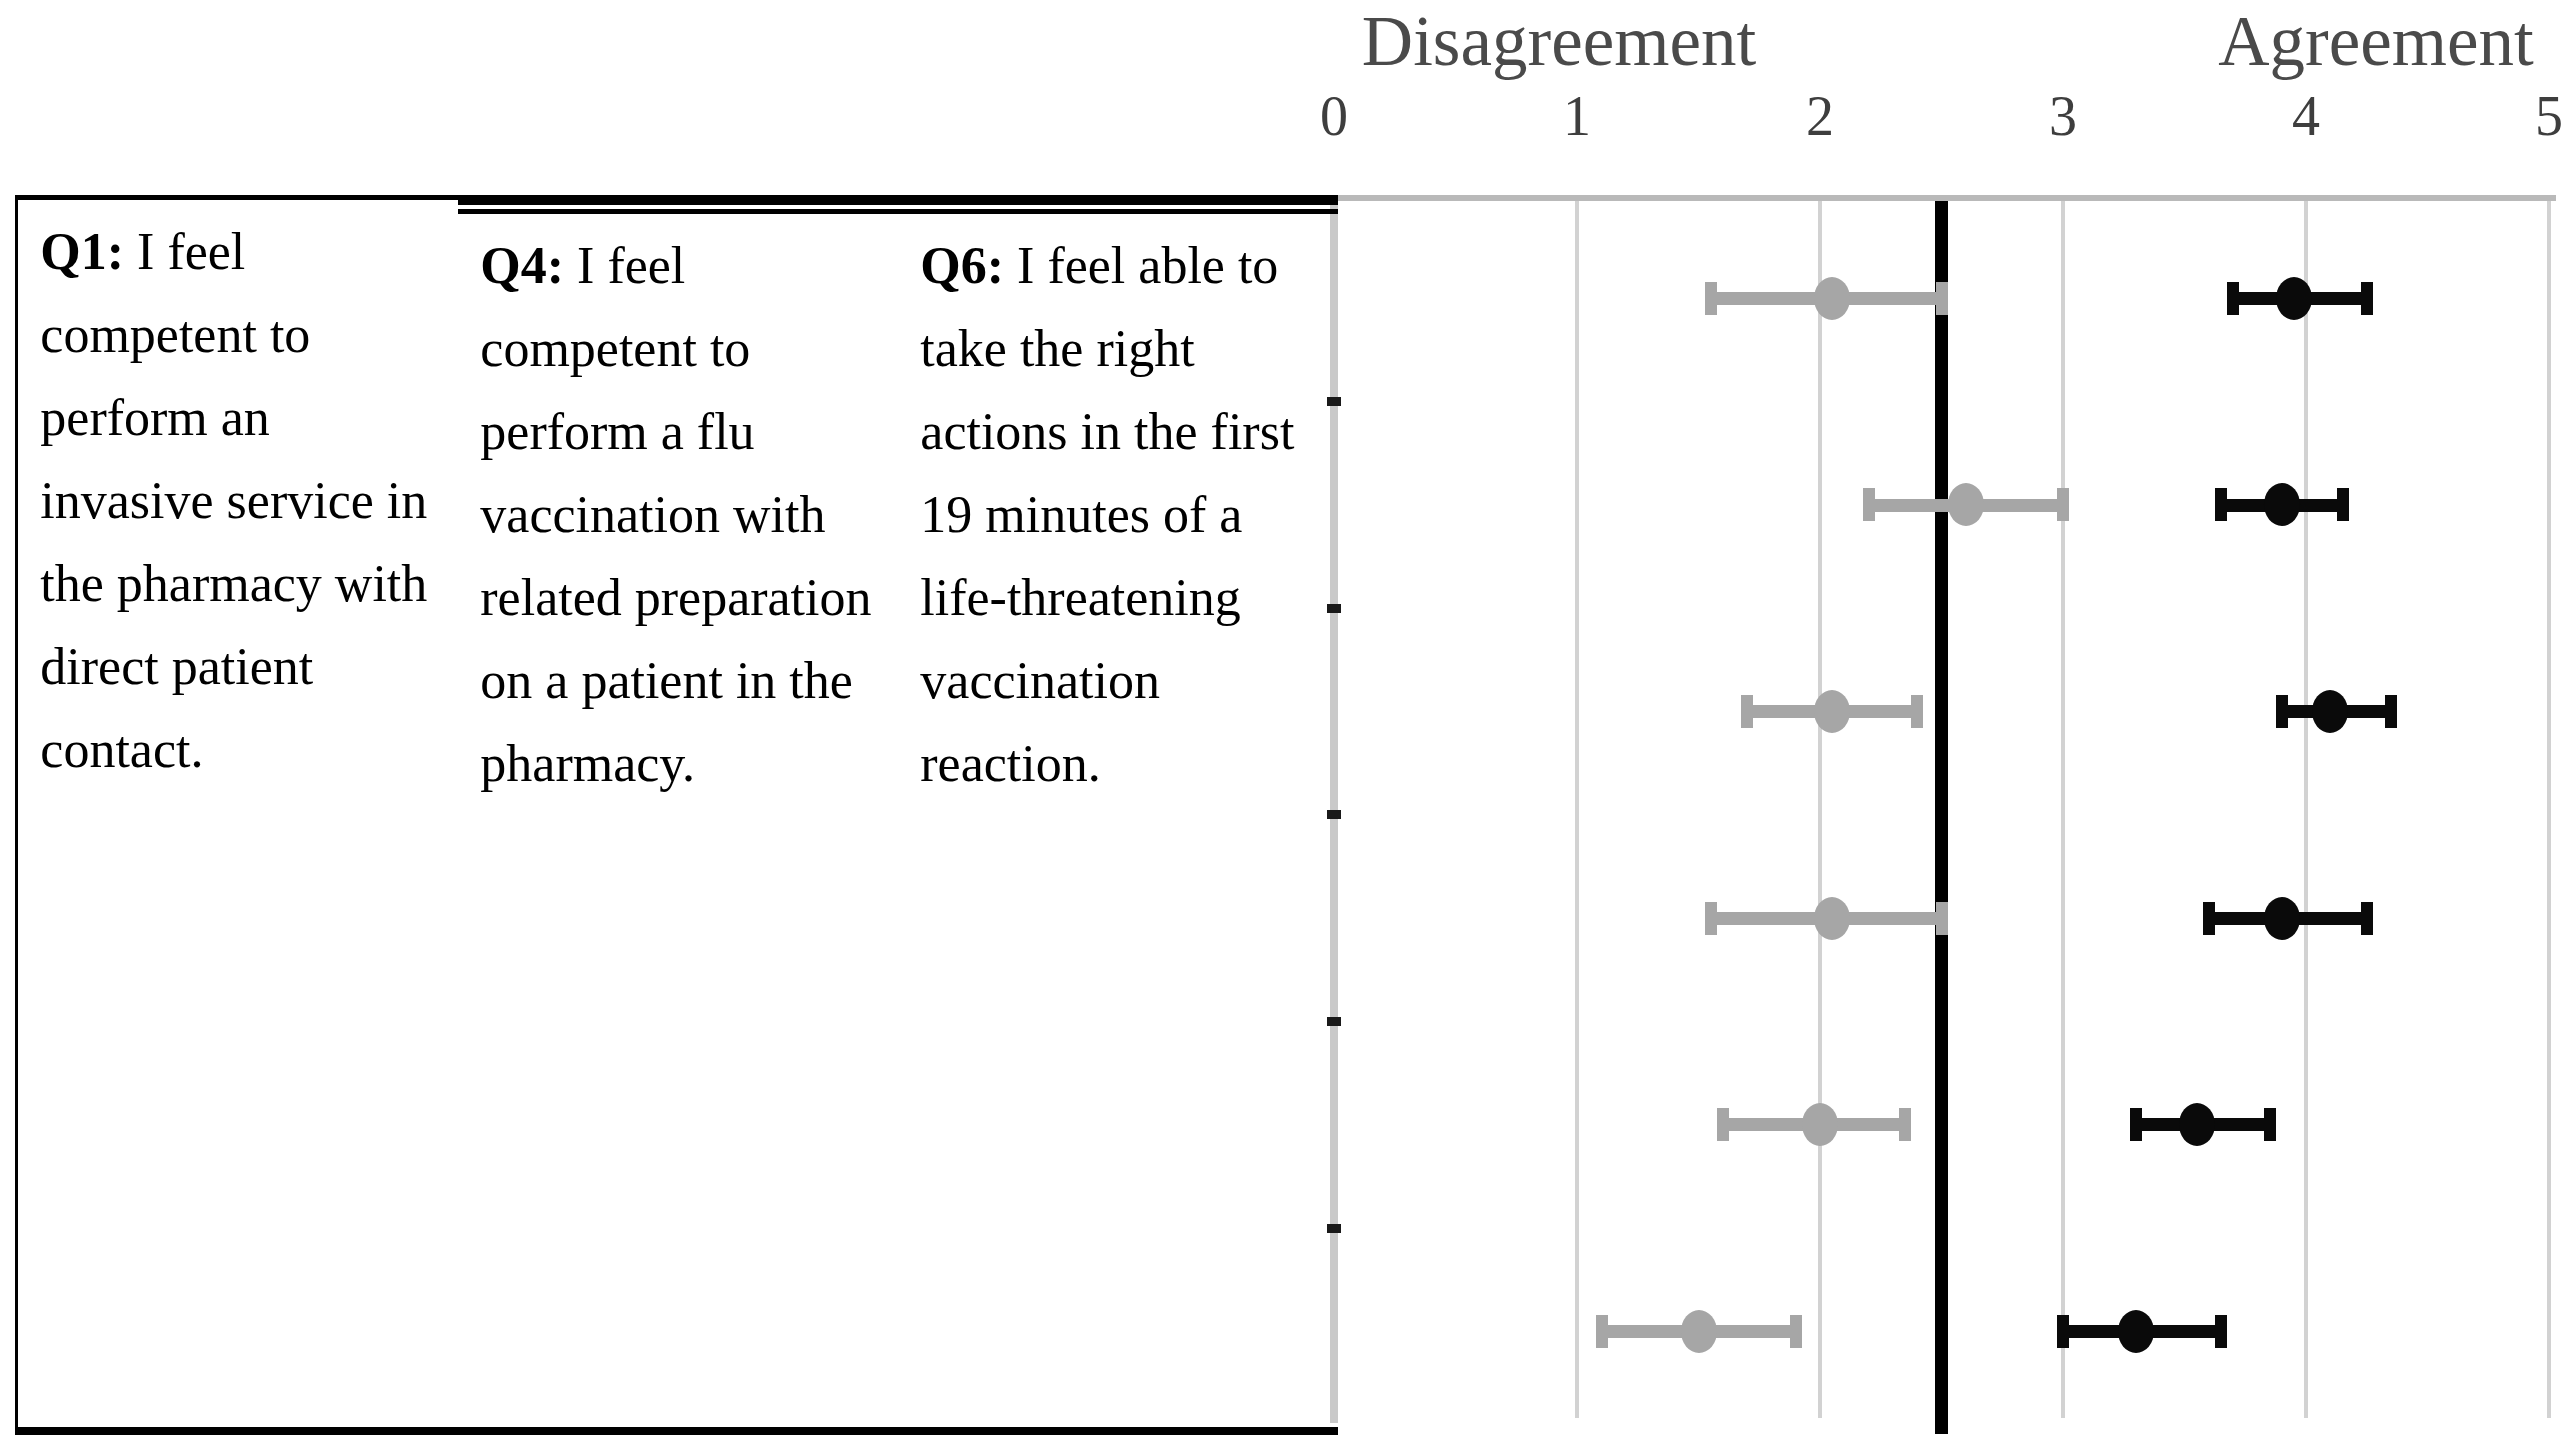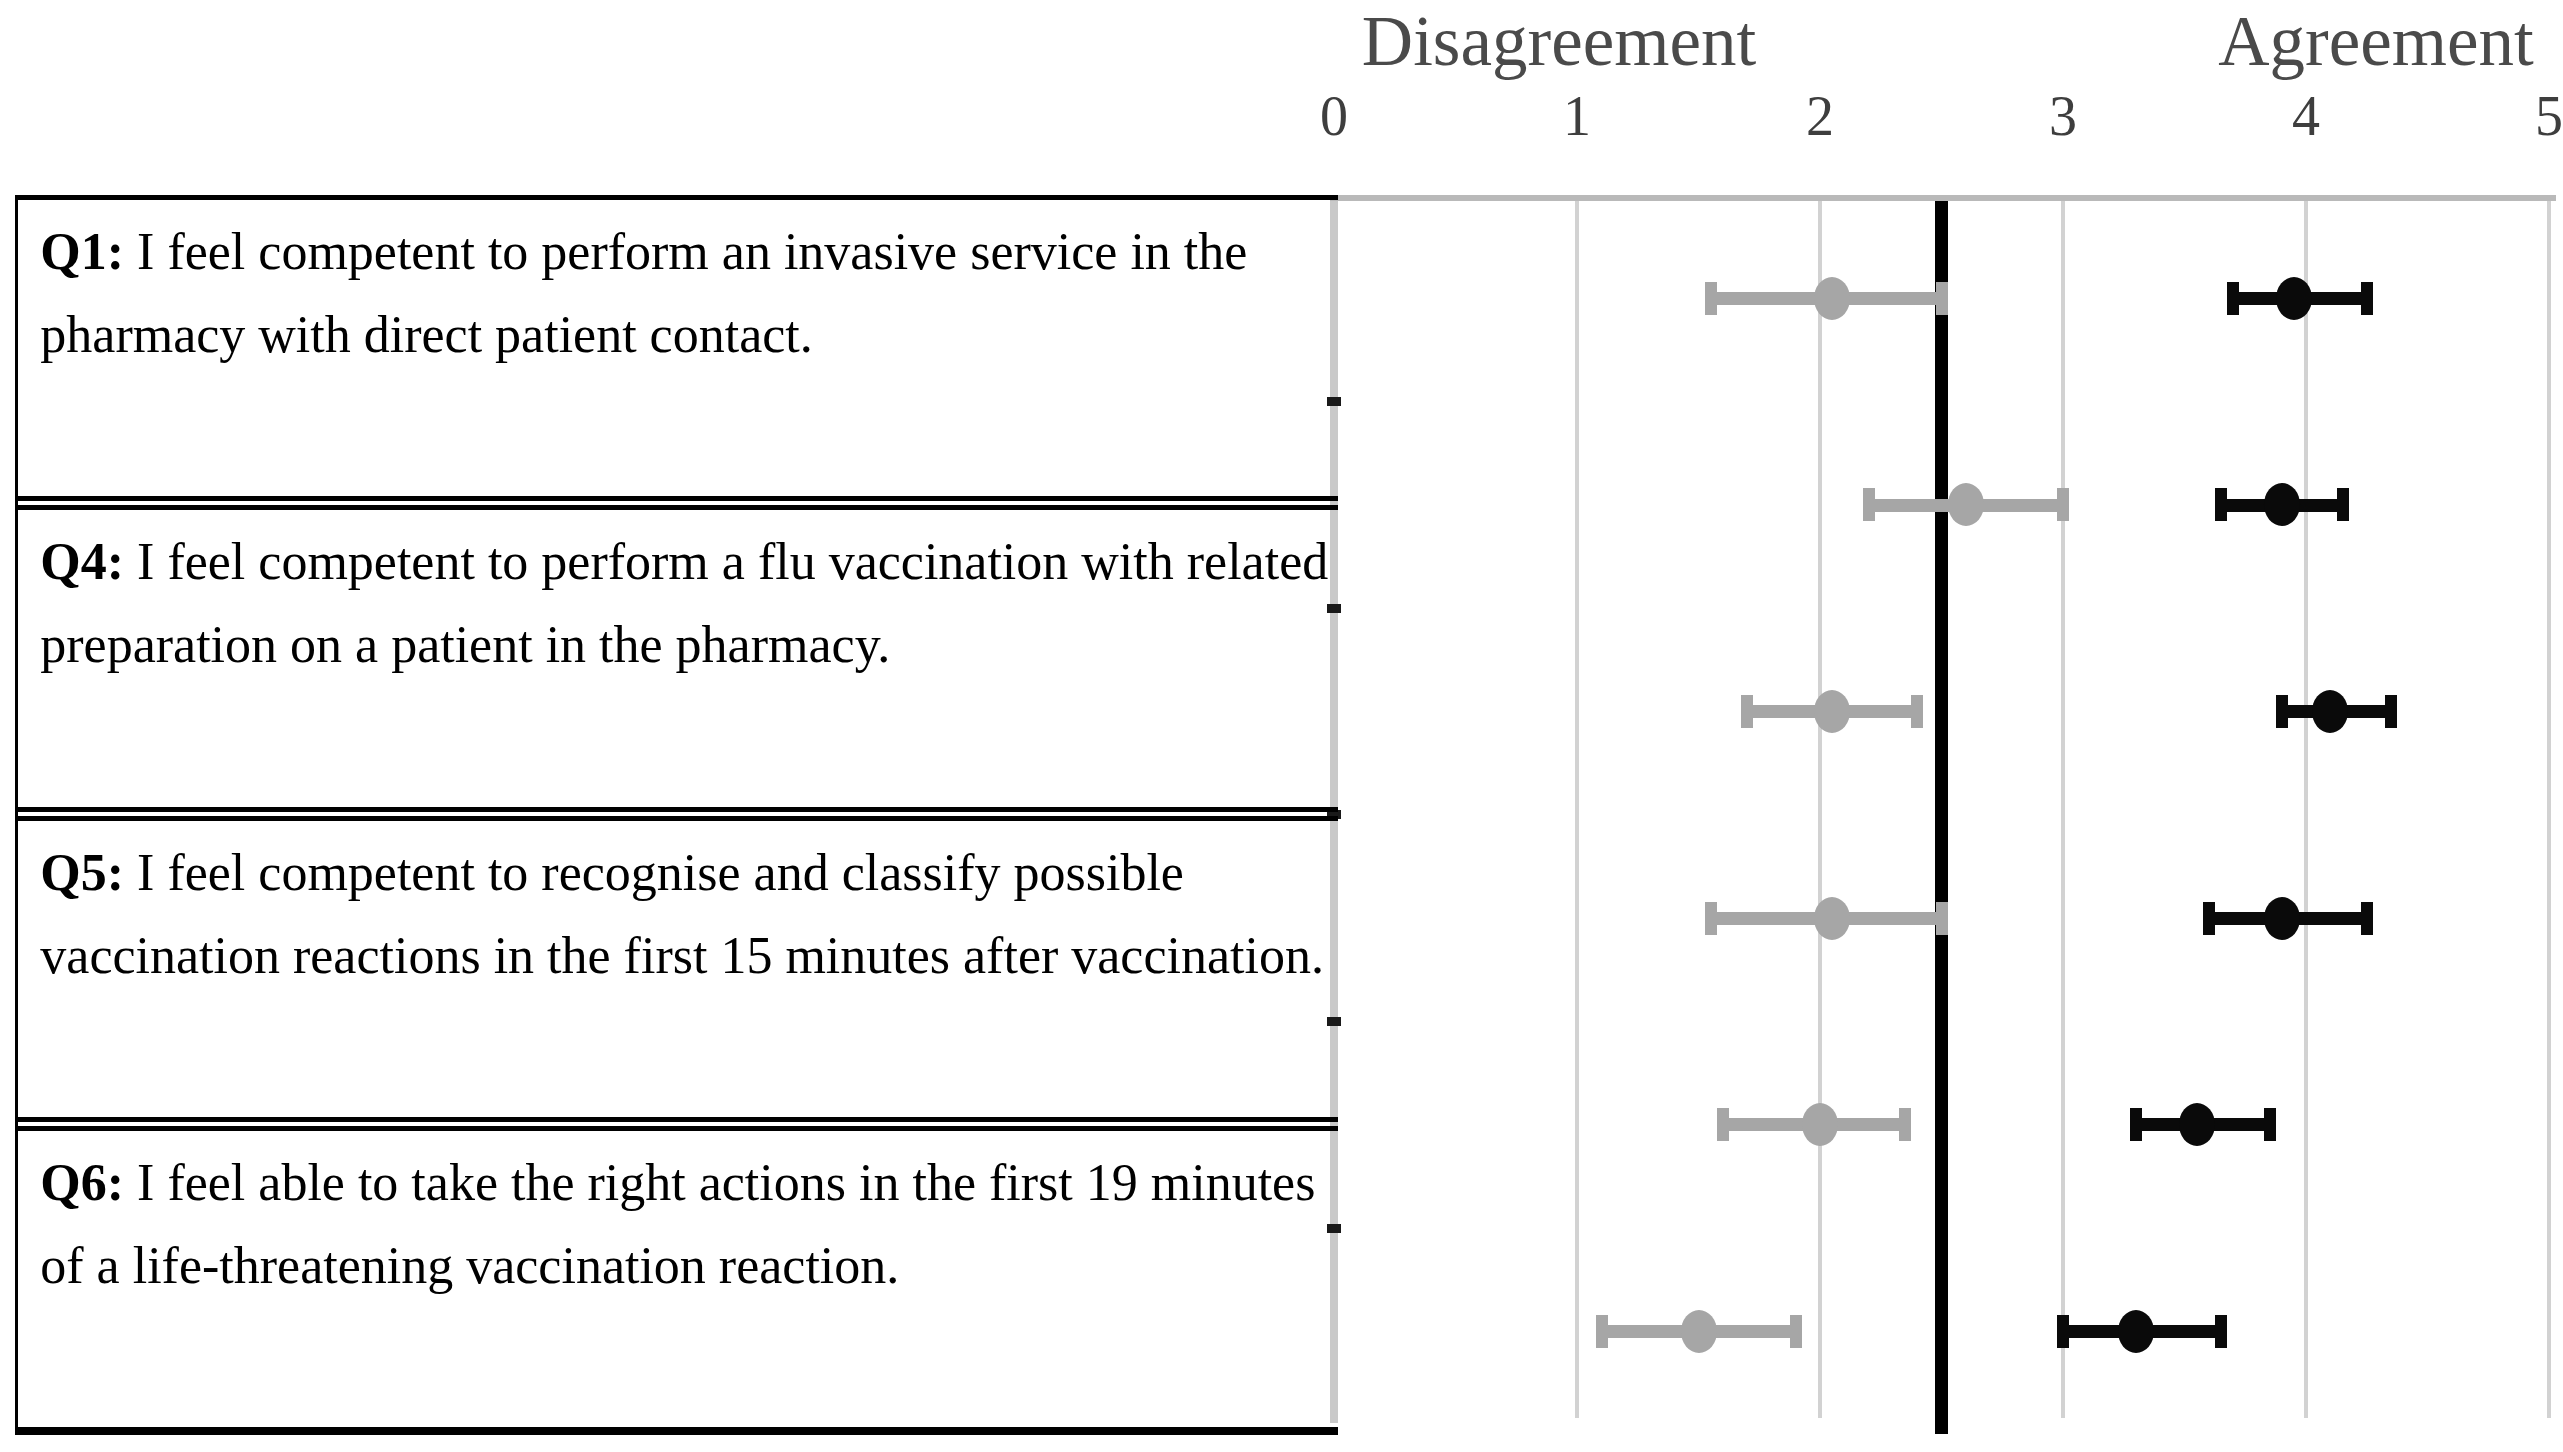--- a/index.html
+++ b/index.html
@@ -17,21 +17,21 @@
   .tick-row{
     position:absolute;left:1334px;top:84px;width:1215px;height:70px;
   }
   .tick-label{
     position:absolute;top:0;transform:translateX(-50%);
     font-size:56px;color:#3e3e3e;
   }
   
   .q-table{
     position:absolute;left:15.3px;top:195px;width:1323px;height:1240px;
-    box-sizing:border-box;display:flex;flex-direction:column;
+    box-sizing:border-box;display:flex;
     border-top:5.7px solid #000;border-left:3.2px solid #000;border-bottom:8.3px solid #000;
     background:transparent;z-index:3;
   }
   .q-row{
     flex:1 1 0;box-sizing:border-box;
     padding:10.2px 6.4px 0 22px;
     font-size:52px;line-height:83px;color:#000;
   }
   .q-row + .q-row{border-top:14px double #000;}
   .q-prefix{font-weight:700;}
@@ -137,21 +137,17 @@
 <div class="q-table">
   <div class="q-row">
     <span class="q-prefix">Q1:</span>
     <span class="q-text">I feel competent to perform an invasive service in the pharmacy with direct patient contact.</span>
   </div>
   <div class="q-row">
     <span class="q-prefix">Q4:</span>
     <span class="q-text">I feel competent to perform a flu vaccination with related preparation on a patient in the pharmacy.</span>
   </div>
   <div class="q-row">
-    <span class="q-prefix">Q5:</span>
-    <span class="q-text">I feel competent to recognise and classify possible vaccination reactions in the first 15 minutes after vaccination.</span>
-  </div>
-  <div class="q-row">
     <span class="q-prefix">Q6:</span>
     <span class="q-text">I feel able to take the right actions in the first 19 minutes of a life-threatening vaccination reaction.</span>
   </div>
 </div>
 
 
 </body></html>

